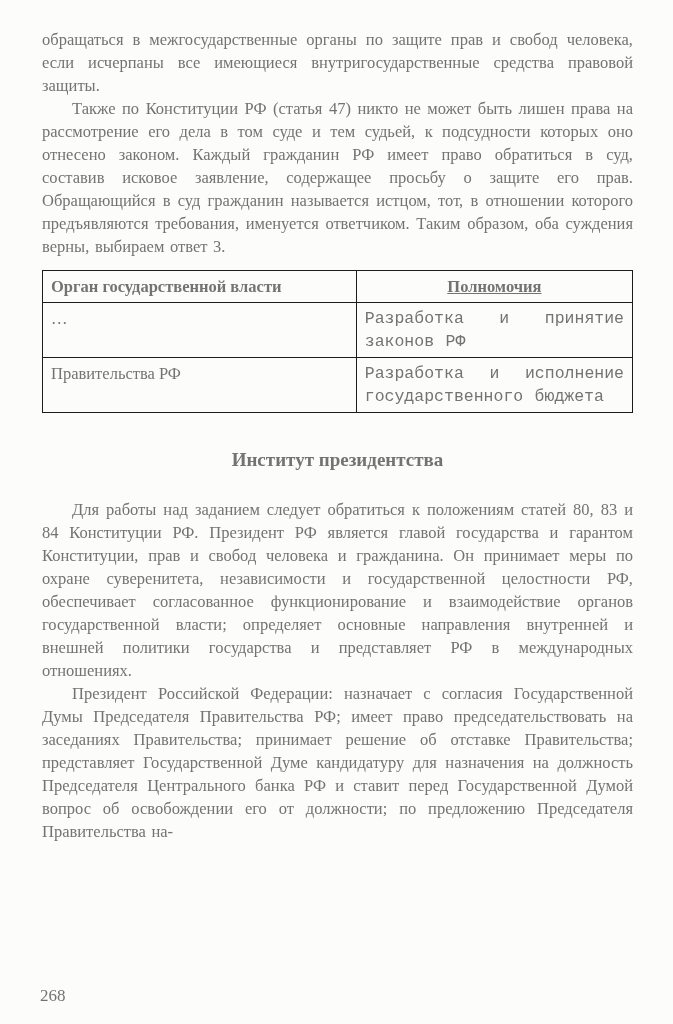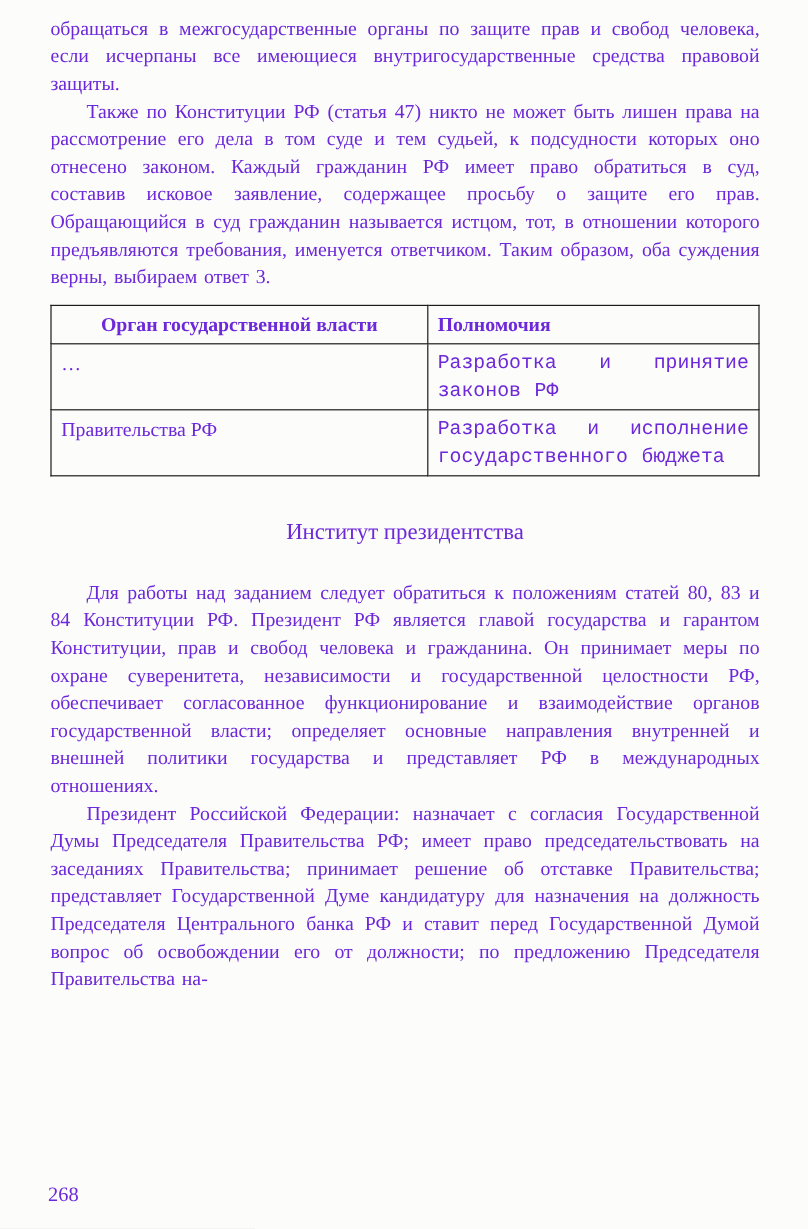--- a/index.html
+++ b/index.html
@@ -7,24 +7,24 @@
     padding: 0;
     background: #e8e8e6;
   }
   .page {
     position: relative;
     width: 673px;
     height: 1024px;
     margin: 0 auto;
     background: #fcfcfa;
     box-sizing: border-box;
-    padding: 12px 40px 0 42px;
+    padding: 28px 40px 0 42px;
     overflow: hidden;
     font-family: "Liberation Serif", "DejaVu Serif", serif;
-    color: #6d28d9;
+    color: #737373;
   }
   .para {
     margin: 0;
     font-size: 16.5px;
     line-height: 23px;
     text-align: justify;
     text-indent: 30px;
     word-spacing: 1.5px;
   }
   .para.no-indent {
@@ -48,35 +48,36 @@
     font-size: 16.5px;
     line-height: 23px;
     vertical-align: top;
     padding: 4px 8px;
   }
   table.gov-table th {
     font-weight: bold;
   }
   th.col-organ {
     width: 50.3%;
-    text-align: center;
+    text-align: left;
   }
   th.col-powers {
-    text-align: left;
+    text-align: center;
+    text-decoration: underline;
   }
   td.cell-power {
     text-align: justify;
     word-spacing: 1.5px;
     font-family: Liberation Mono, monospace;
   }
   h2.heading {
     margin: 34px 0 26px 0;
     font-size: 19px;
     line-height: 25px;
-    font-weight: normal;
+    font-weight: bold;
     text-align: center;
   }
   .page-number {
     position: absolute;
     left: 40px;
     bottom: 18px;
     font-size: 17px;
     background: #fcfcfa;
     padding: 2px 6px 0 0;
   }

